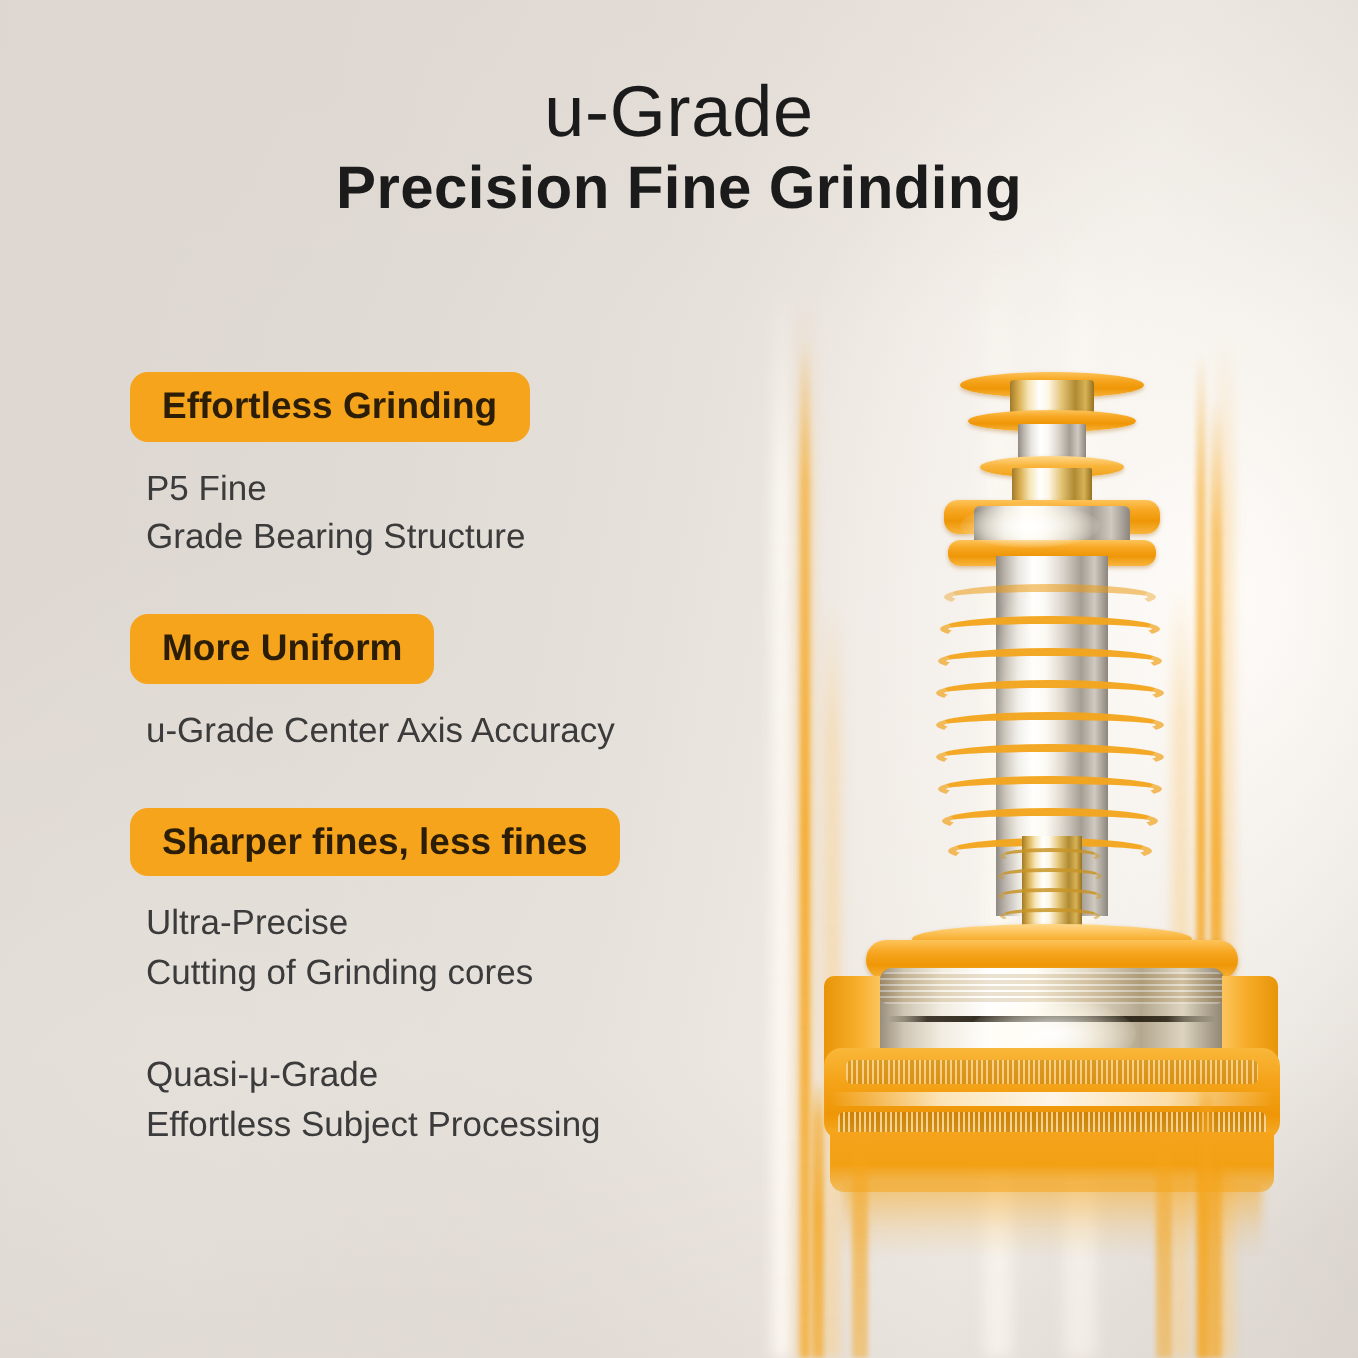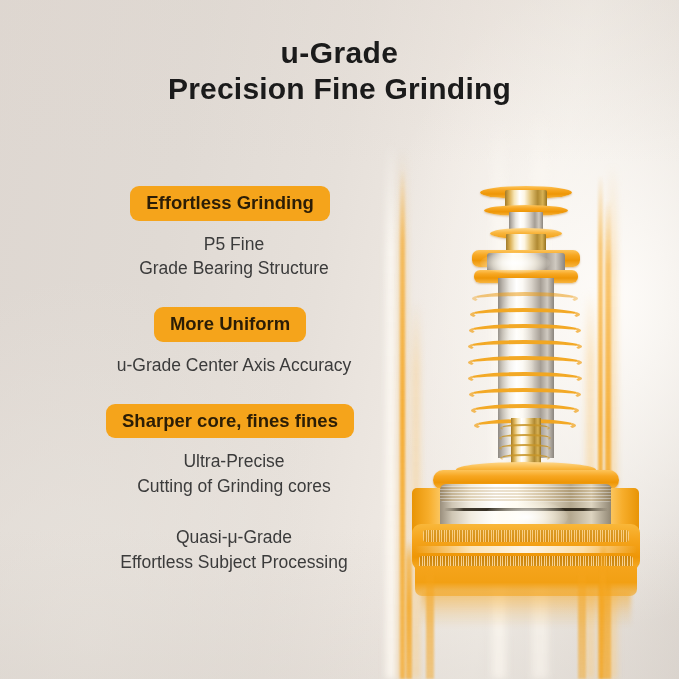--- a/index.html
+++ b/index.html
@@ -31,40 +31,39 @@
 
   
   .headline {
     position:absolute;
     left:0; right:0; top:36px;
     text-align:center;
     color:#1b1b1b;
   }
   .headline .line1 {
     display:block;
-    font-size:30px;
-    font-weight:bold;
+    font-size:36px;
+    font-weight:normal;
     letter-spacing:0.4px;
     line-height:1.12;
     text-align:center;
   }
   .headline .line2 {
     display:block;
     font-size:30px;
     font-weight:bold;
     letter-spacing:0.2px;
     line-height:1.28;
   }
 
   
   .features {
     position:absolute;
     left:65px; top:186px;
     width:330px;
-    text-align:center;
   }
   .feature { margin-bottom:26px; }
   .feature:last-child { margin-bottom:0; }
 
   .badge {
     display:inline-block;
     background:#F5A41B;
     color:#2b1d06;
     font-size:18.5px;
     font-weight:bold;
@@ -296,21 +295,21 @@
     </div>
 
     <div class="feature">
       <div class="badge">More Uniform</div>
       <div class="desc">
         <span>u-Grade Center Axis Accuracy</span>
       </div>
     </div>
 
     <div class="feature">
-      <div class="badge">Sharper core, fines fines</div>
+      <div class="badge">Sharper fines, less fines</div>
       <div class="desc">
         <span>Ultra-Precise</span>
         <span>Cutting of Grinding cores</span>
       </div>
     </div>
 
     <div class="feature">
       <div class="desc">
         <span>Quasi-μ-Grade</span>
         <span>Effortless Subject Processing</span>

